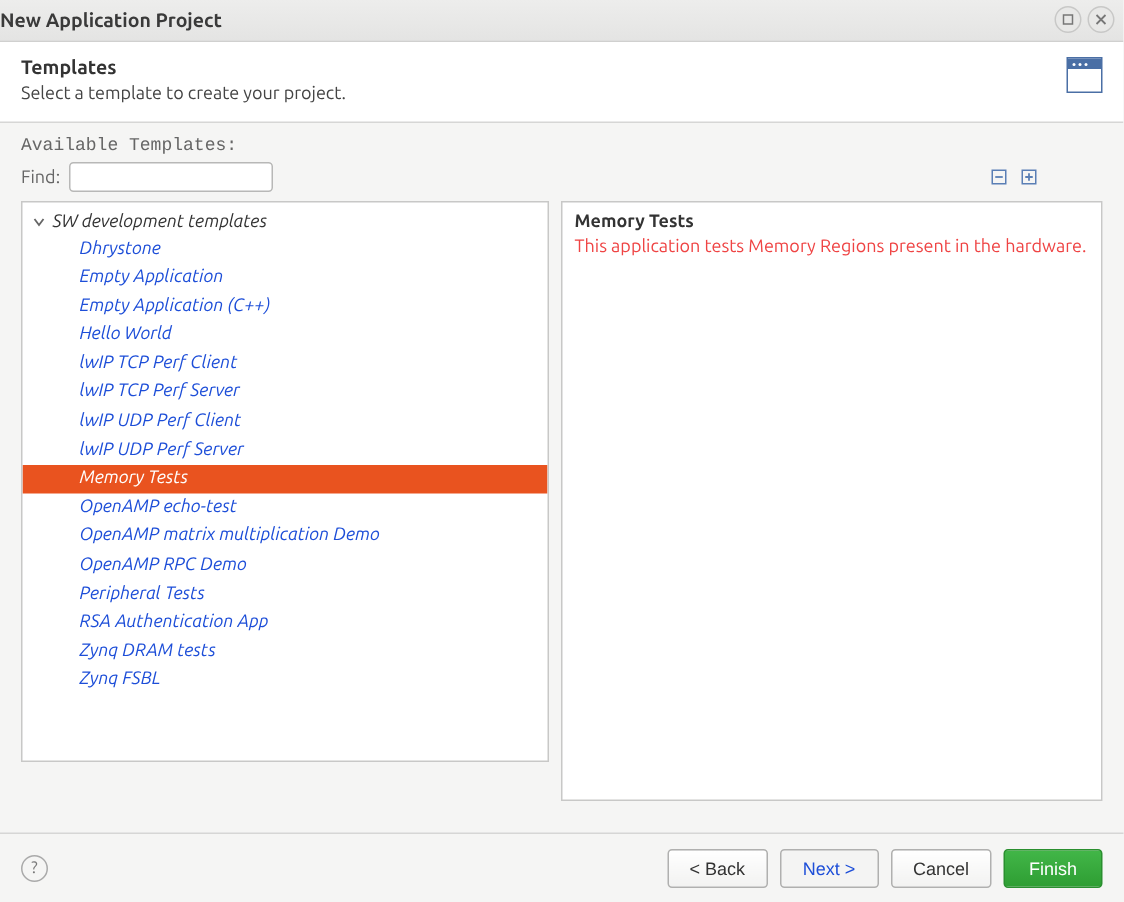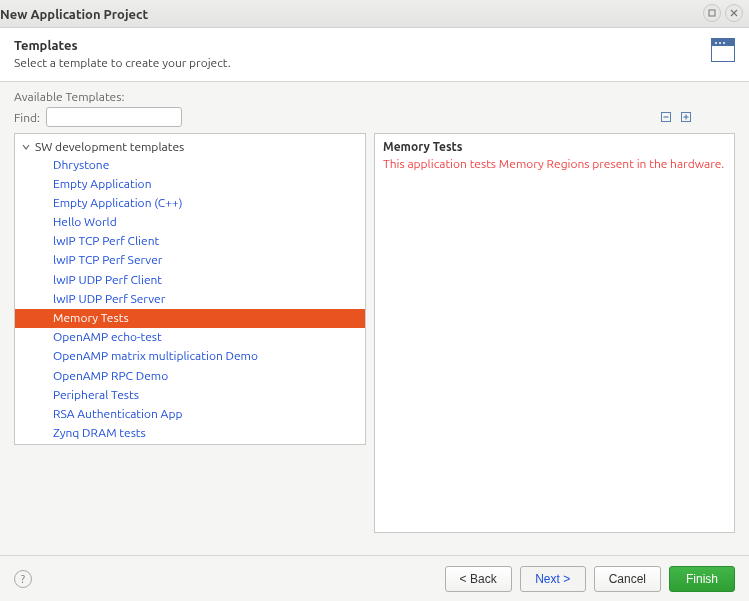--- a/index.html
+++ b/index.html
@@ -83,20 +83,21 @@
   .header-icon-dot {
     width: 2px; height: 2px; background: #fff; border-radius: 1px;
   }
   .content {
     padding: 8px 14px 0;
   }
   .avail-label {
     color: #666;
     font-size: 12px;
     margin-bottom: 4px;
+    font-family: Liberation Mono, monospace;
   }
   .find-row {
     display: flex;
     align-items: center;
     gap: 6px;
     margin-bottom: 6px;
   }
   .find-label { color: #666; }
   .find-input {
     width: 136px;
@@ -120,25 +121,26 @@
     justify-content: center;
     cursor: default;
   }
   .panels {
     display: flex;
     gap: 8px;
     margin-top: 2px;
   }
   .tree-panel {
     width: 352px;
-    height: 312px;
+    height: 374px;
     border: 1px solid #c8c8c7;
     background: #fff;
     overflow: hidden;
     padding: 4px 0;
+    font-style: italic;
   }
   .desc-panel {
     flex: 1;
     height: 400px;
     border: 1px solid #c8c8c7;
     background: #fff;
     padding: 6px 8px;
   }
   .desc-title {
     font-weight: bold;

